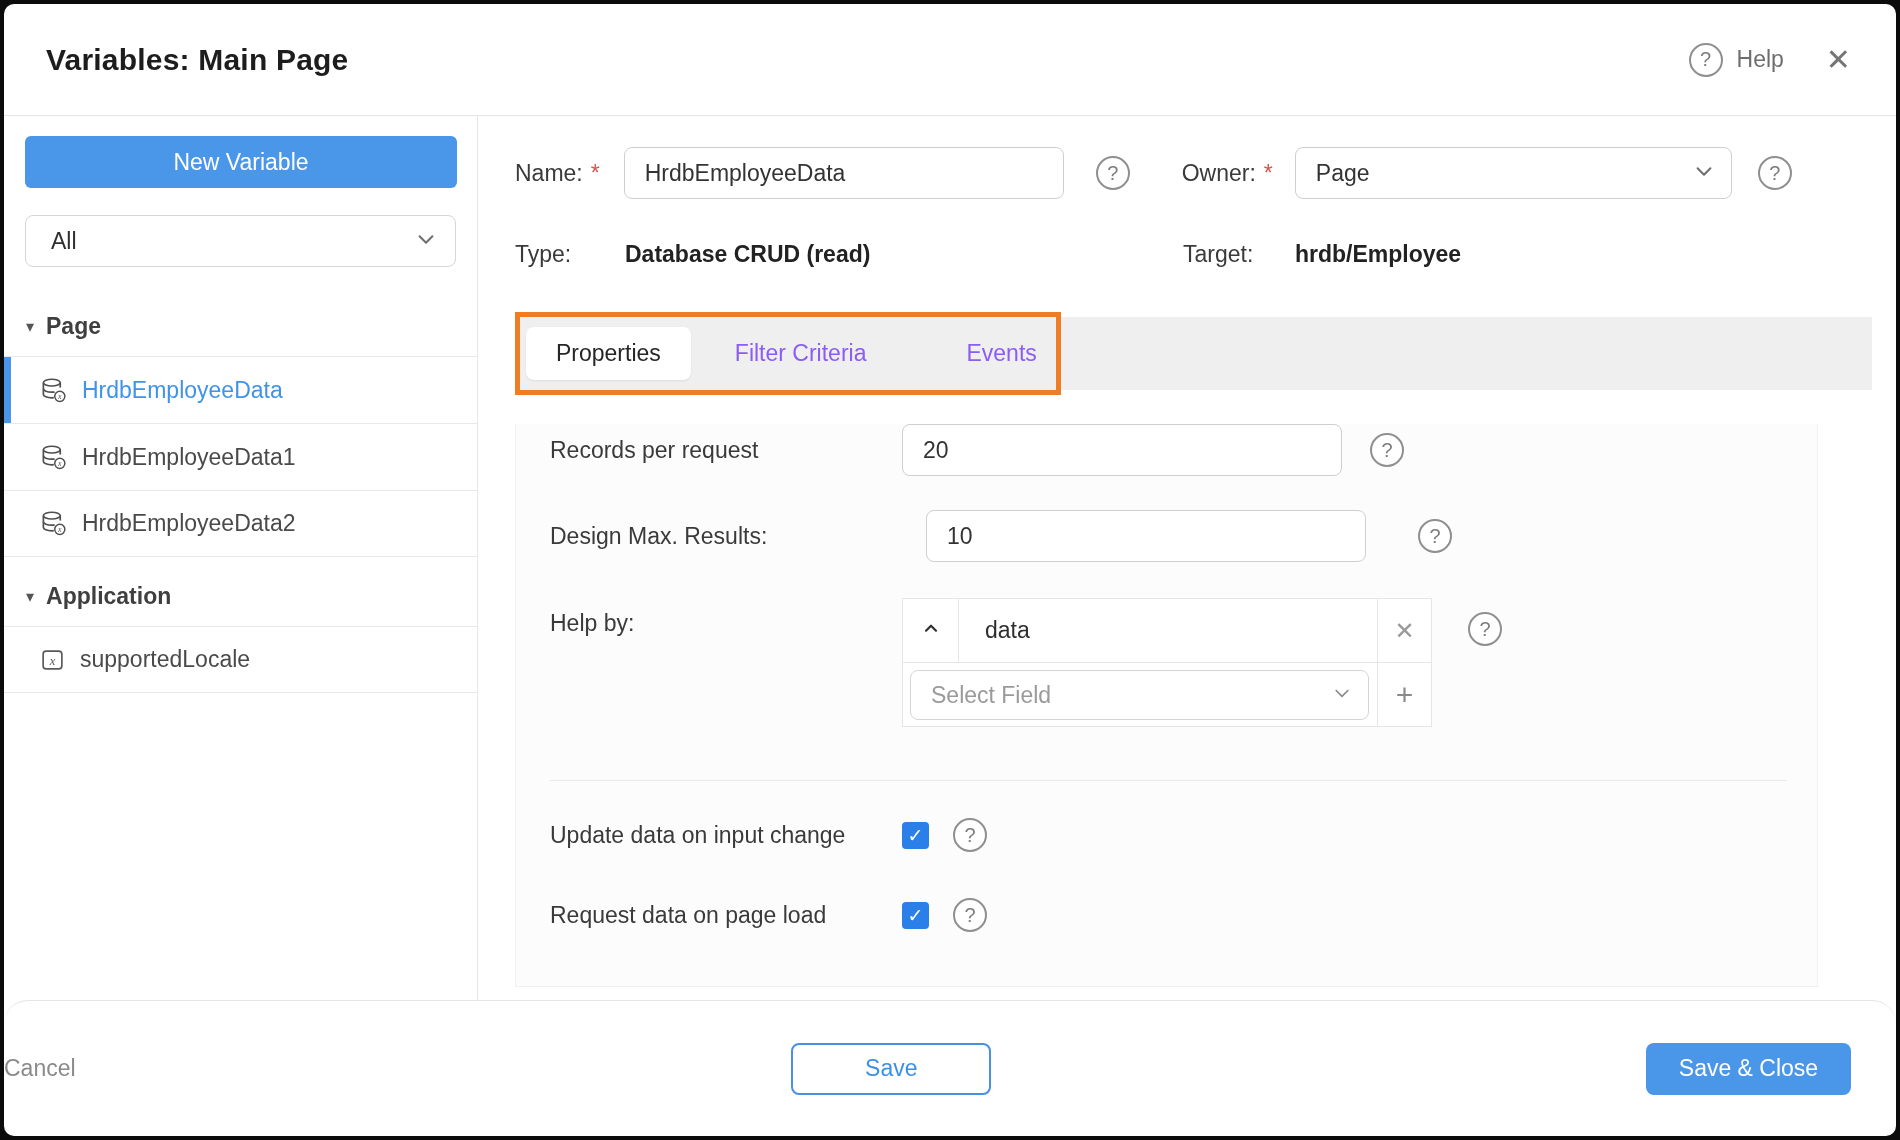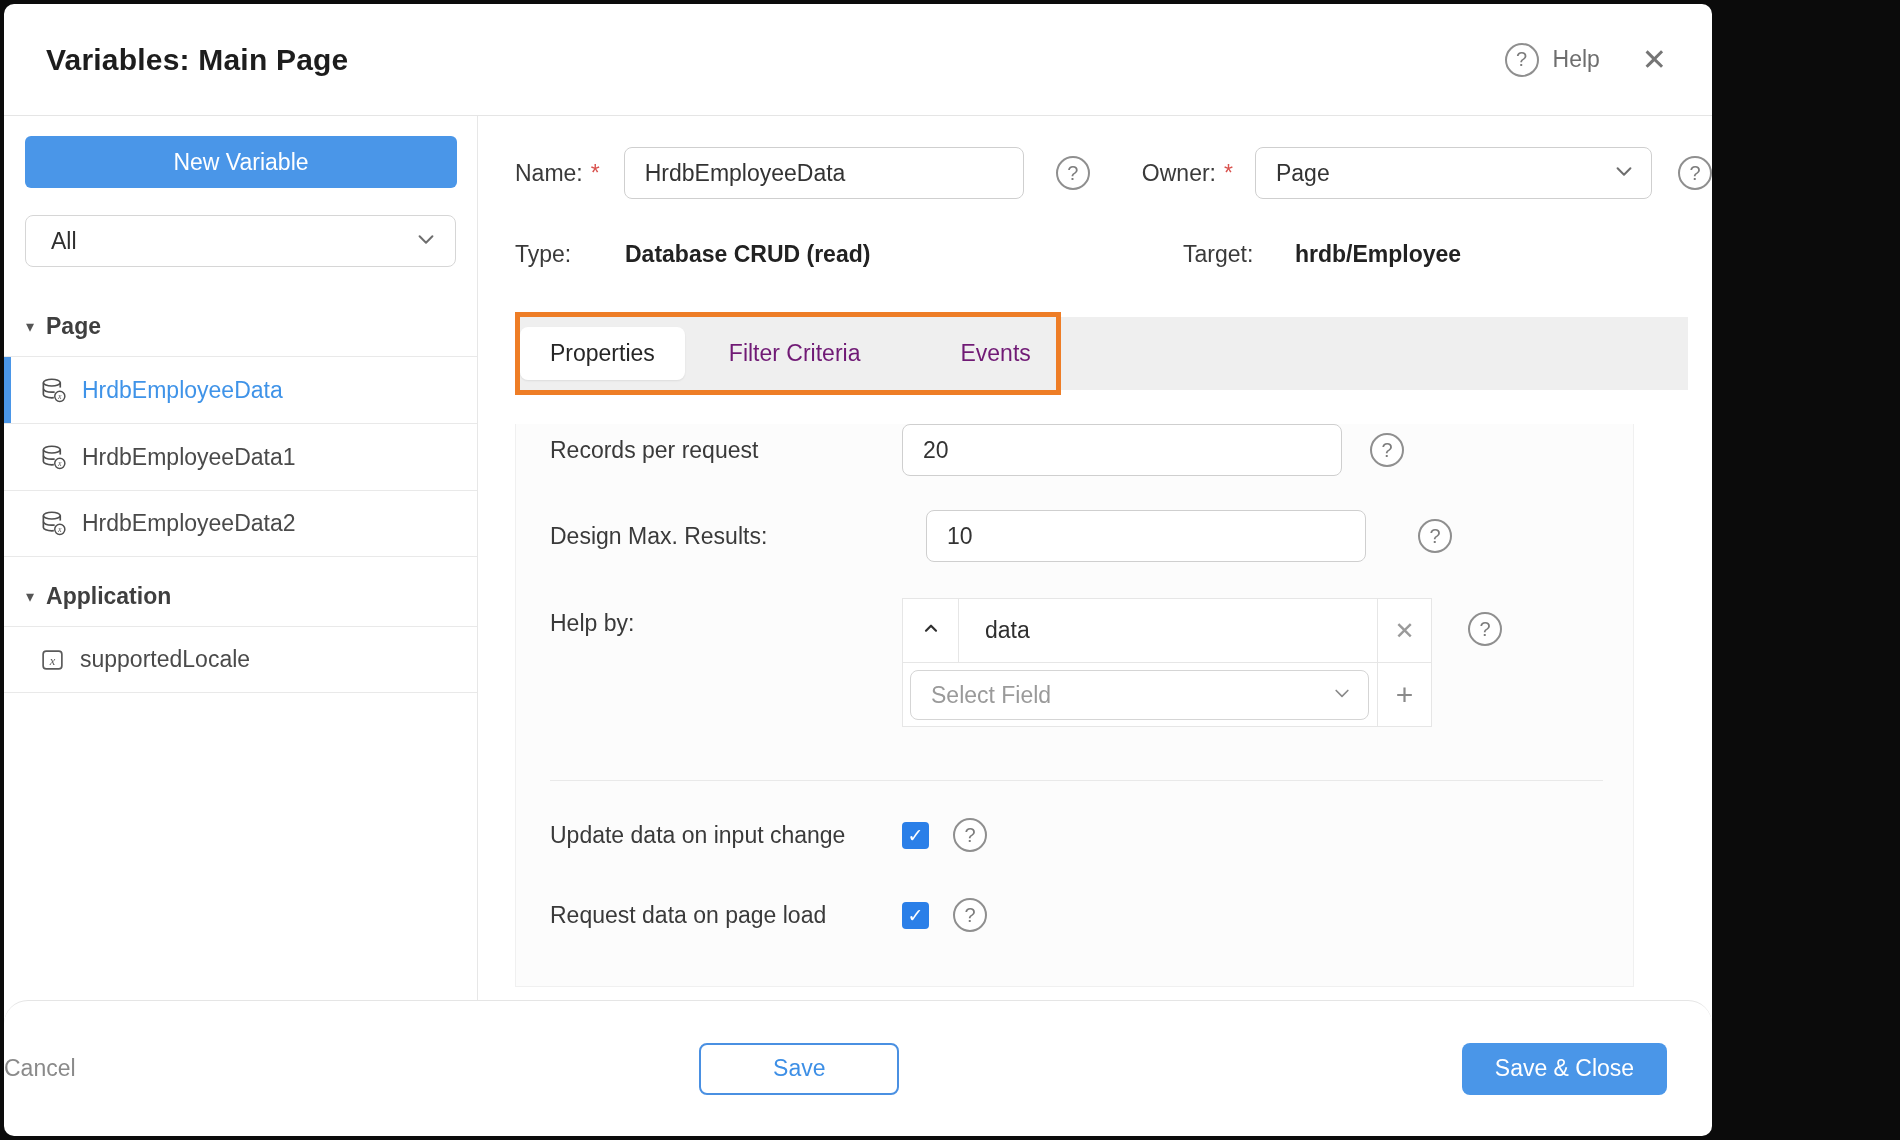--- a/index.html
+++ b/index.html
@@ -4,21 +4,21 @@
 <style>
   * { margin:0; padding:0; box-sizing:border-box; }
   html,body { width:1900px; height:1140px; }
   body {
     background:#0b0b0b;
     font-family:"Liberation Sans","DejaVu Sans",sans-serif;
     color:#333;
     overflow:hidden;
   }
   .dialog {
-    position:absolute; left:4px; top:4px; width:1708px; height:1132px;
+    position:absolute; left:4px; top:4px; width:1892px; height:1132px;
     background:#fff; border-radius:10px;
     display:flex; flex-direction:column; overflow:hidden;
   }
   
   .hdr {
     height:112px; flex:0 0 112px; border-bottom:1px solid #e5e5e5;
     display:flex; align-items:center; padding:0 45px 0 42px;
   }
   .hdr-title { font-size:30px; font-weight:700; color:#1d1d1d; letter-spacing:.2px; }
   .hdr-right { margin-left:auto; display:flex; align-items:center; }
@@ -81,24 +81,24 @@
   .frow2 { position:relative; height:32px; margin-top:42px; }
   .frow2 span { position:absolute; top:0; font-size:23px; }
   .type-label   { left:37px;  color:#3a3a3a; }
   .type-value   { left:147px; color:#222; font-weight:700; }
   .target-label { left:705px; color:#3a3a3a; }
   .target-value { left:817px; color:#222; font-weight:700; }
   
   .tabs-zone { position:relative; margin:39px 24px 0 37px; height:83px; }
   .tab-strip {
     position:absolute; left:5px; right:0; top:5px; bottom:5px;
-    background:#efefef; display:flex; align-items:center; padding-left:0;
+    background:#efefef; display:flex; align-items:center; padding-left:6px;
   }
   .tab {
-    font-size:23px; color:#701a75; cursor:pointer; padding:13px 30px; border-radius:8px;
+    font-size:23px; color:#8b5cf6; cursor:pointer; padding:13px 30px; border-radius:8px;
   }
   .tab.active {
     background:#fff; color:#262626; box-shadow:0 1px 2px rgba(0,0,0,.08);
   }
   .tab.t2 { margin-left:14px; }
   .tab.t3 { margin-left:40px; }
   .hl-box {
     position:absolute; left:0; top:0; width:546px; height:83px;
     border:5px solid #ee7d26; pointer-events:none; z-index:3;
   }

